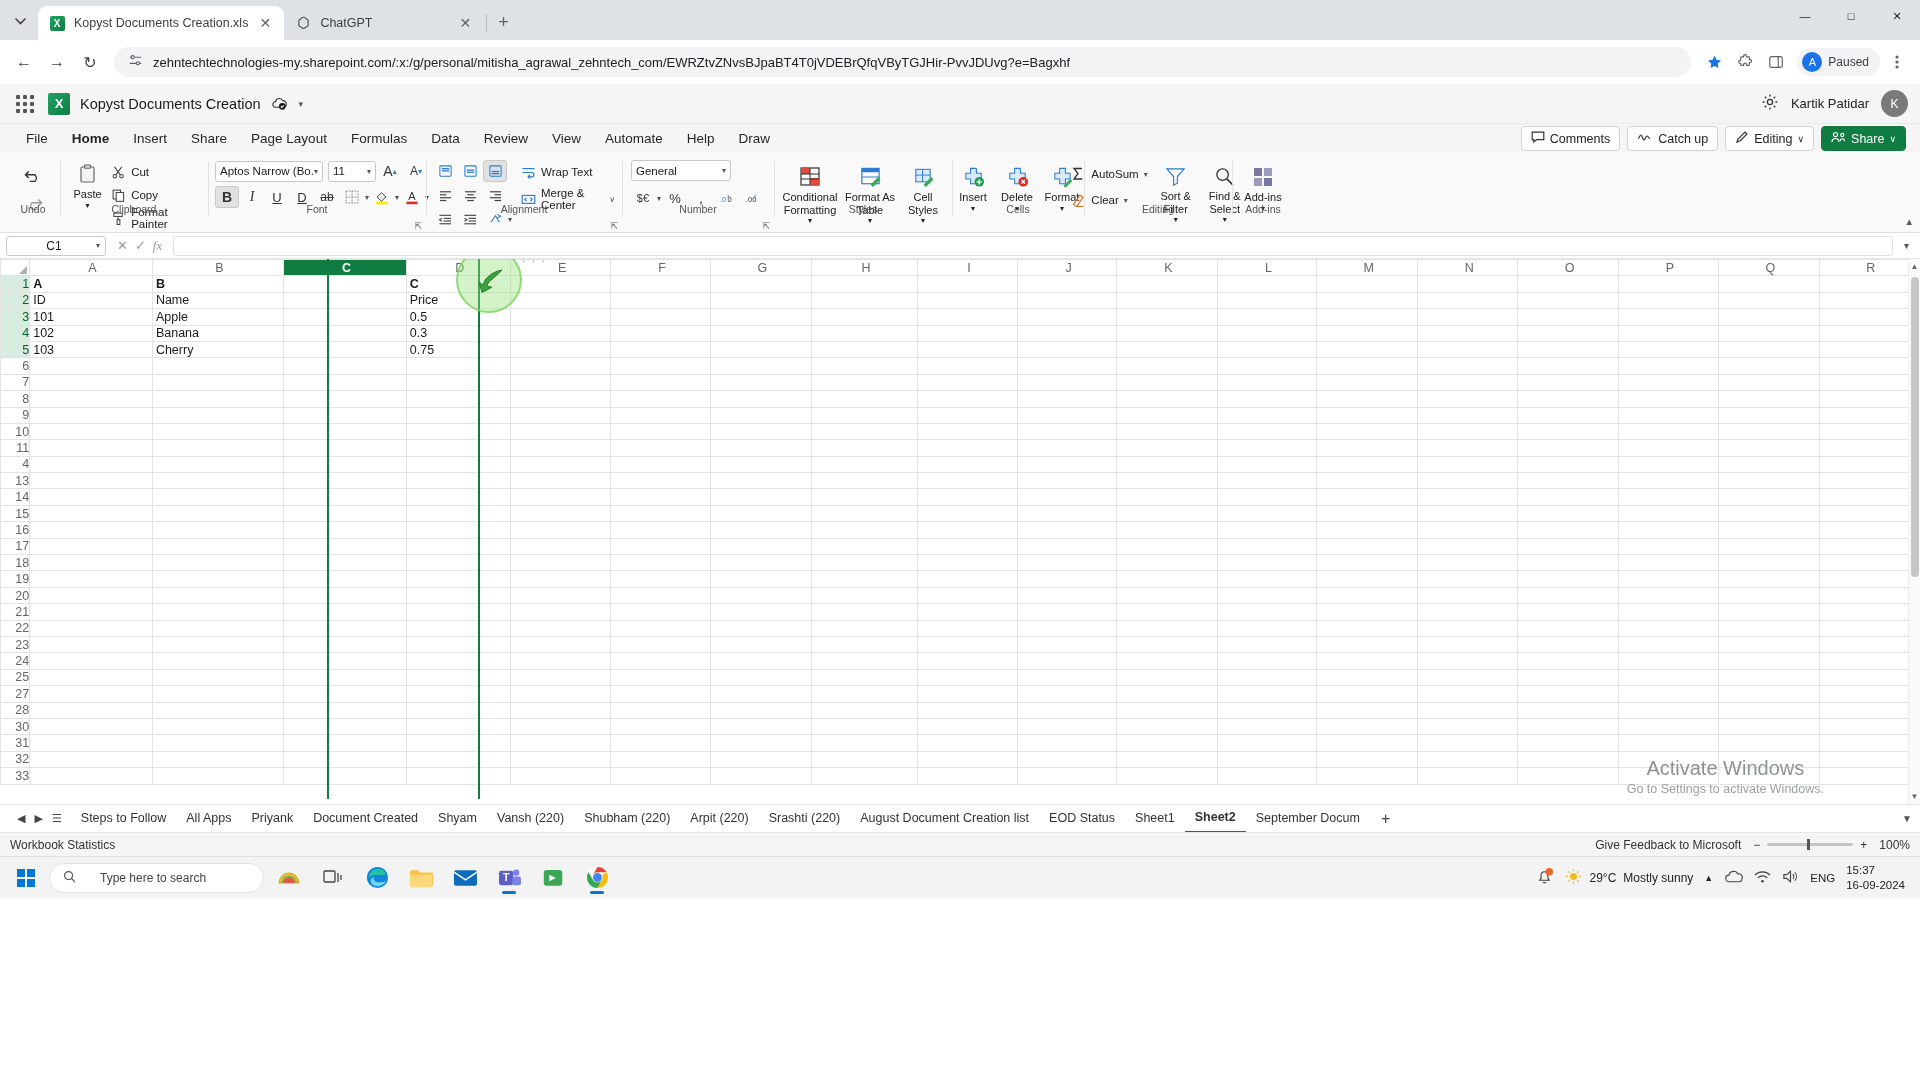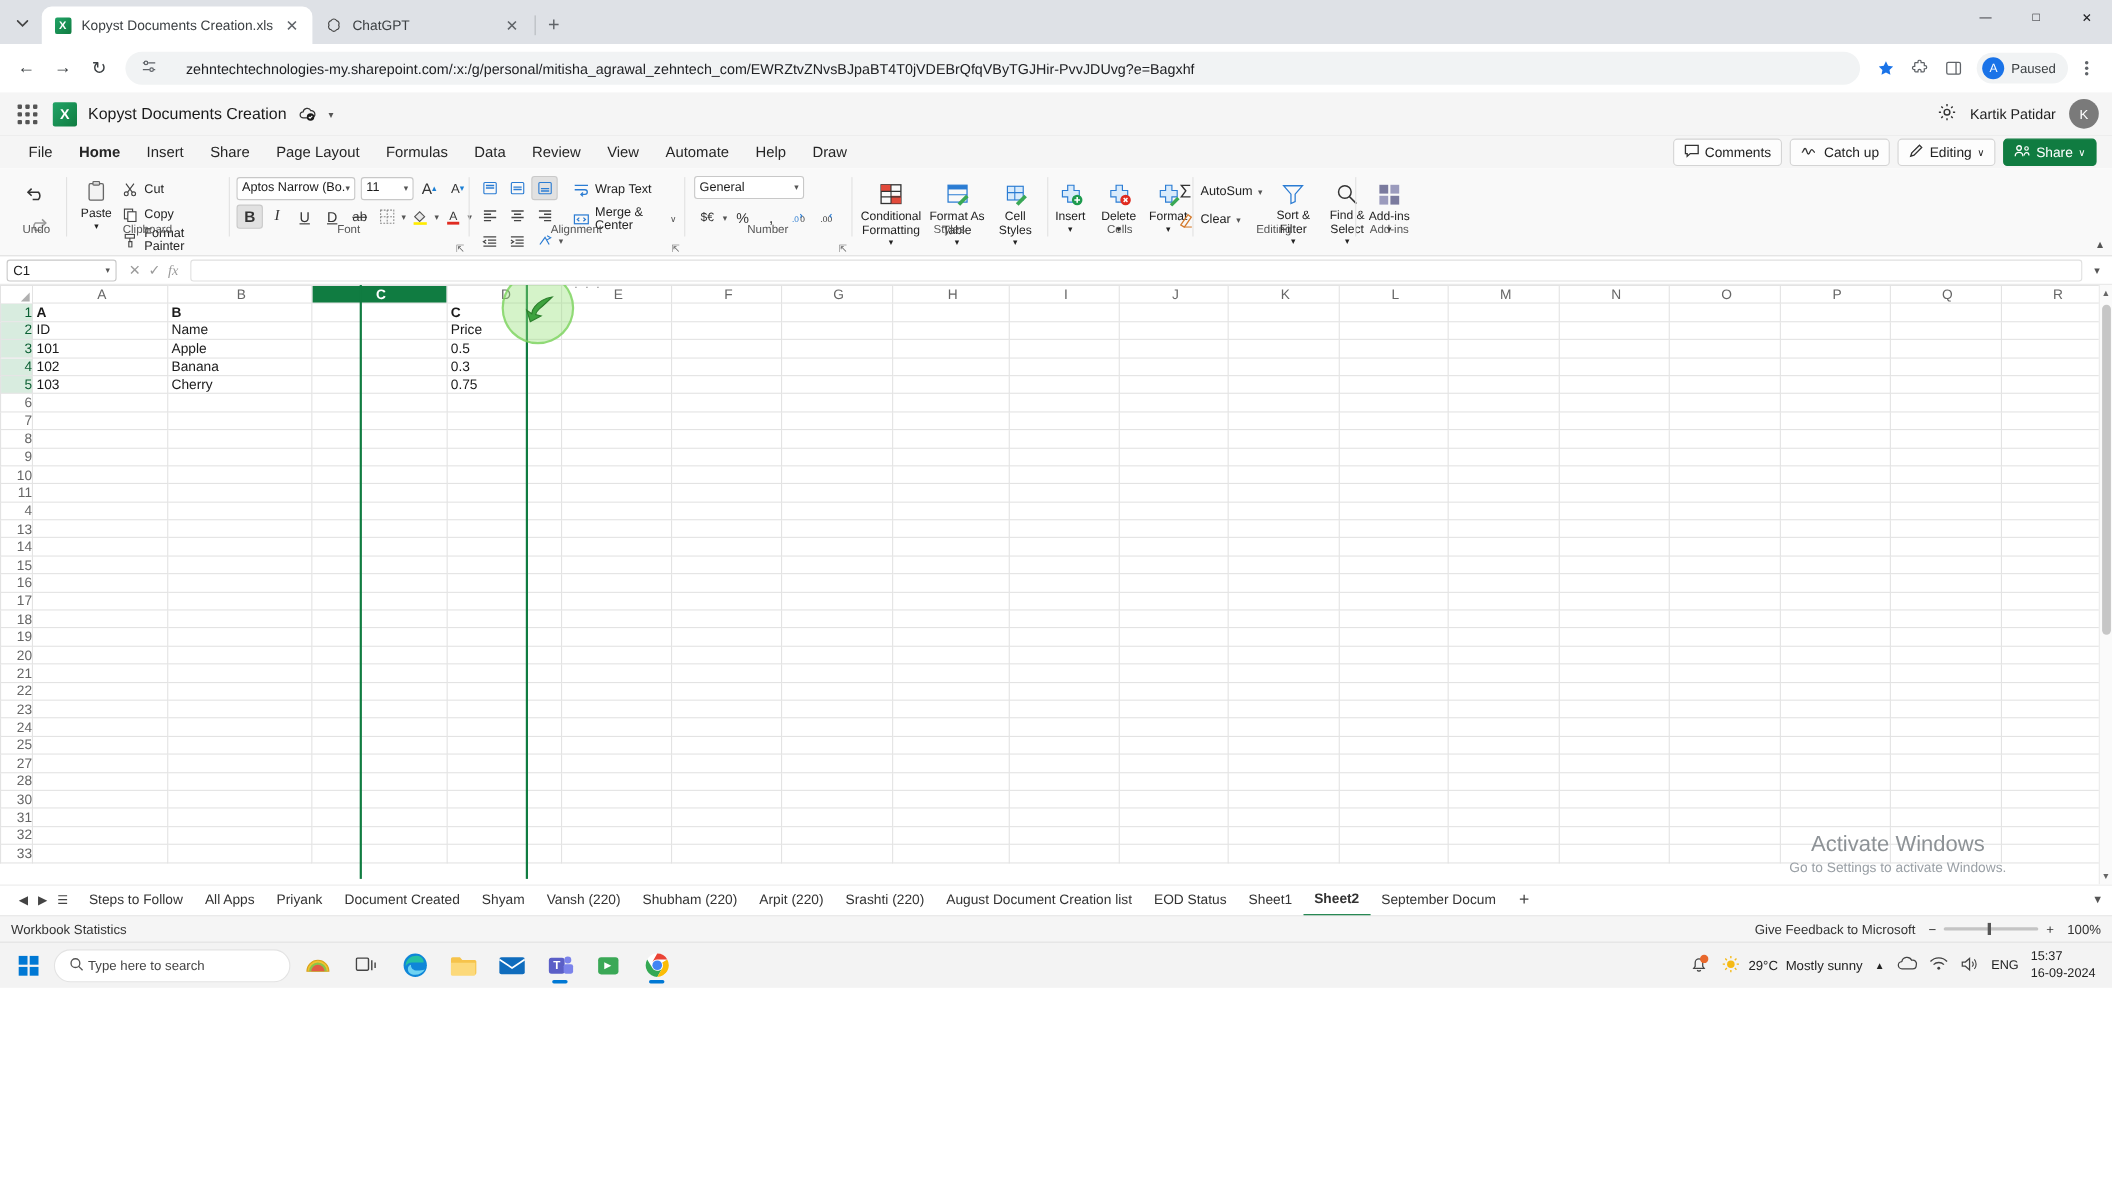--- a/index.html
+++ b/index.html
@@ -104,21 +104,21 @@
     font-size: 16px;
   }
   .omnibox {
     flex: 1;
     height: 30px;
     background: #f1f3f4;
     border-radius: 15px;
     display: flex;
     align-items: center;
     padding: 0 14px;
-    gap: 26px;
+    gap: 10px;
     margin: 0 6px;
     font-size: 13px;
     color: #202124;
     overflow: hidden;
   }
   .omnibox-url { white-space: nowrap; overflow: hidden; }
   .tb-icon {
     width: 28px; height: 28px;
     display: flex; align-items: center; justify-content: center;
     color: #5f6368;
@@ -295,20 +295,21 @@
 
   
   .formula-bar {
     height: 26px;
     background: #fff;
     display: flex;
     align-items: center;
     padding: 0 6px;
     gap: 6px;
     border-bottom: 1px solid #e6e6e6;
+    text-align: center;
   }
   .namebox {
     width: 100px; height: 20px;
     border: 1px solid #c8c8c8; border-radius: 3px;
     display: flex; align-items: center;
     padding: 0 5px; font-size: 12px;
   }
   .fb-icons { display: flex; align-items: center; gap: 7px; padding: 0 5px; color: #9a9a9a; font-size: 13px; }
   .fb-input {
     flex: 1; height: 20px;
@@ -462,21 +463,21 @@
     padding: 0 9px;
     gap: 6px;
     border-top: 1px solid #e0e0e0;
   }
   .tb-start { width: 34px; height: 32px; display: flex; align-items: center; justify-content: center; }
   .win-logo { display: grid; grid-template-columns: 8px 8px; grid-template-rows: 8px 8px; gap: 2px; }
   .win-logo i { background: #0078d4; display: block; }
   .tb-search {
     width: 215px; height: 30px;
     background: #fff; border-radius: 16px;
-    display: flex; align-items: center; gap: 4px;
+    display: flex; align-items: center; gap: 24px;
     padding: 0 13px;
     font-size: 12px; color: #444;
     border: 1px solid #e3e3e3;
   }
   .tb-app {
     width: 38px; height: 34px;
     display: flex; align-items: center; justify-content: center;
     position: relative;
     border-radius: 4px;
   }

